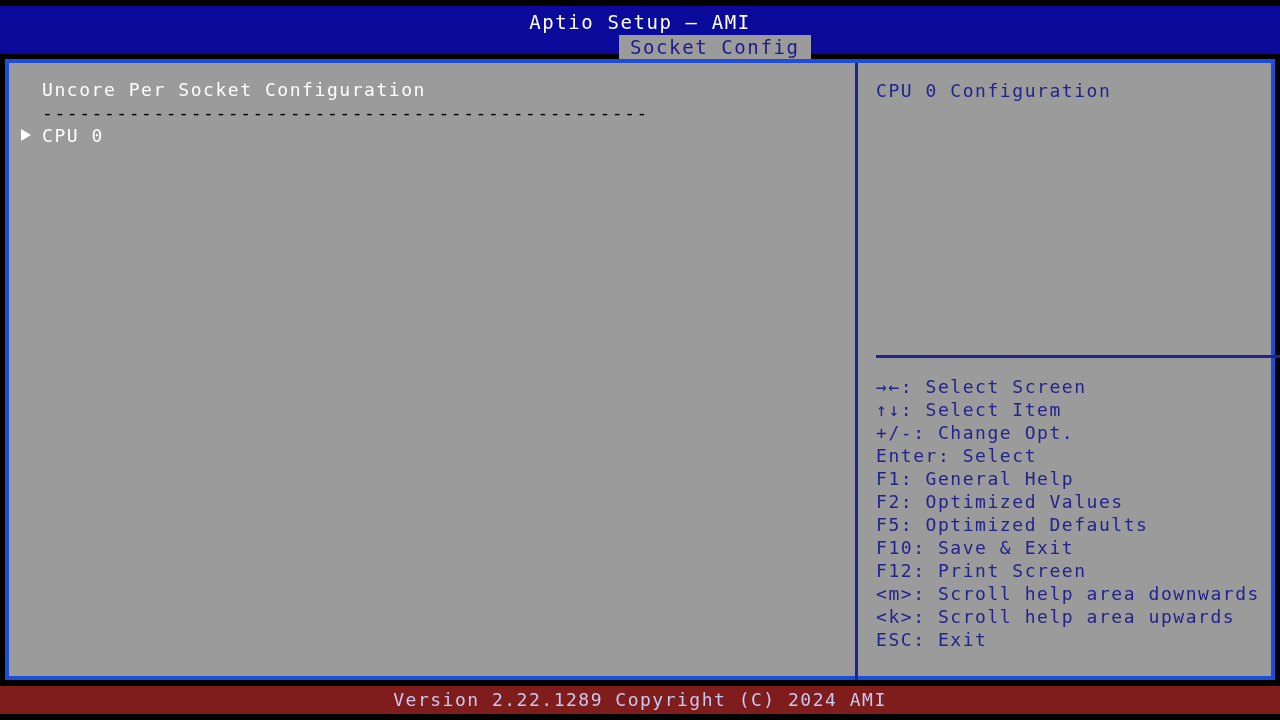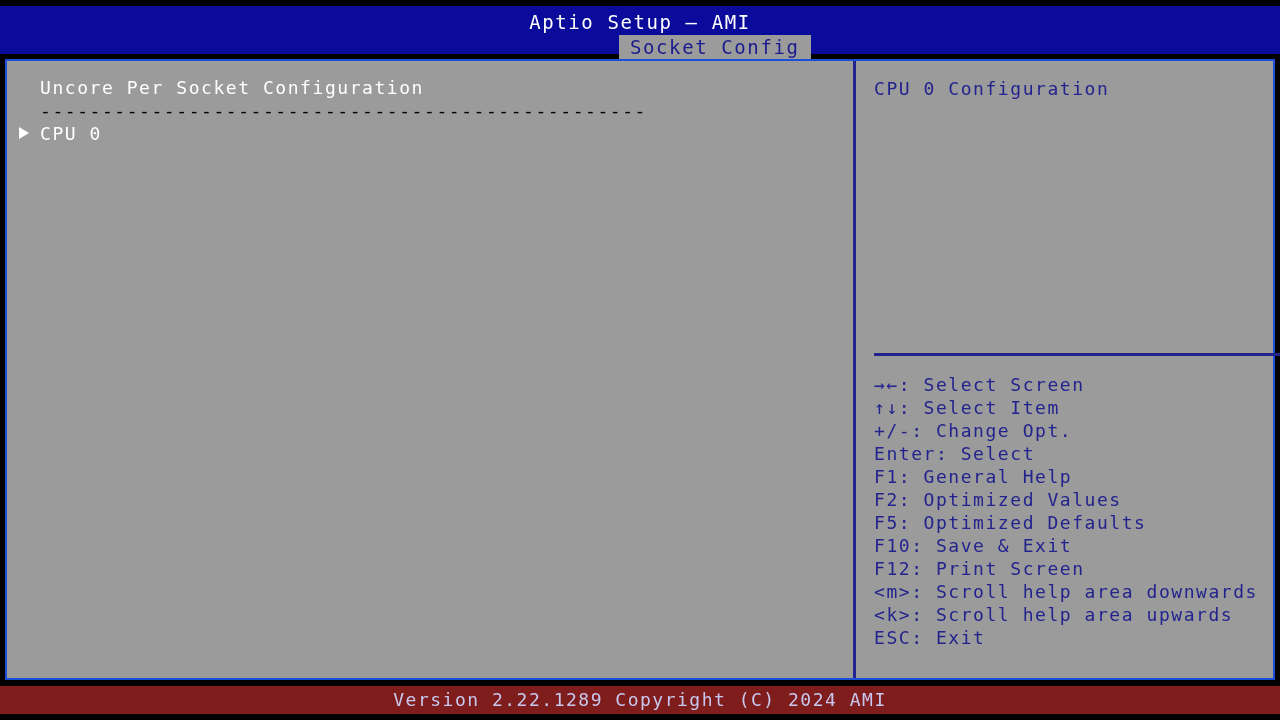--- a/index.html
+++ b/index.html
@@ -66,21 +66,21 @@
   }
 
   
   .frame {
     position: absolute;
     left: 5px;
     top: 59px;
     width: 1270px;
     height: 621px;
     background: #9b9b9b;
-    border: 2px solid #1d4ed8;
+    border: 4px solid #1d4ed8;
     box-sizing: border-box;
   }
 
   
   .divider {
     position: absolute;
     left: 846px;
     top: 0px;
     width: 3px;
     height: 617px;

